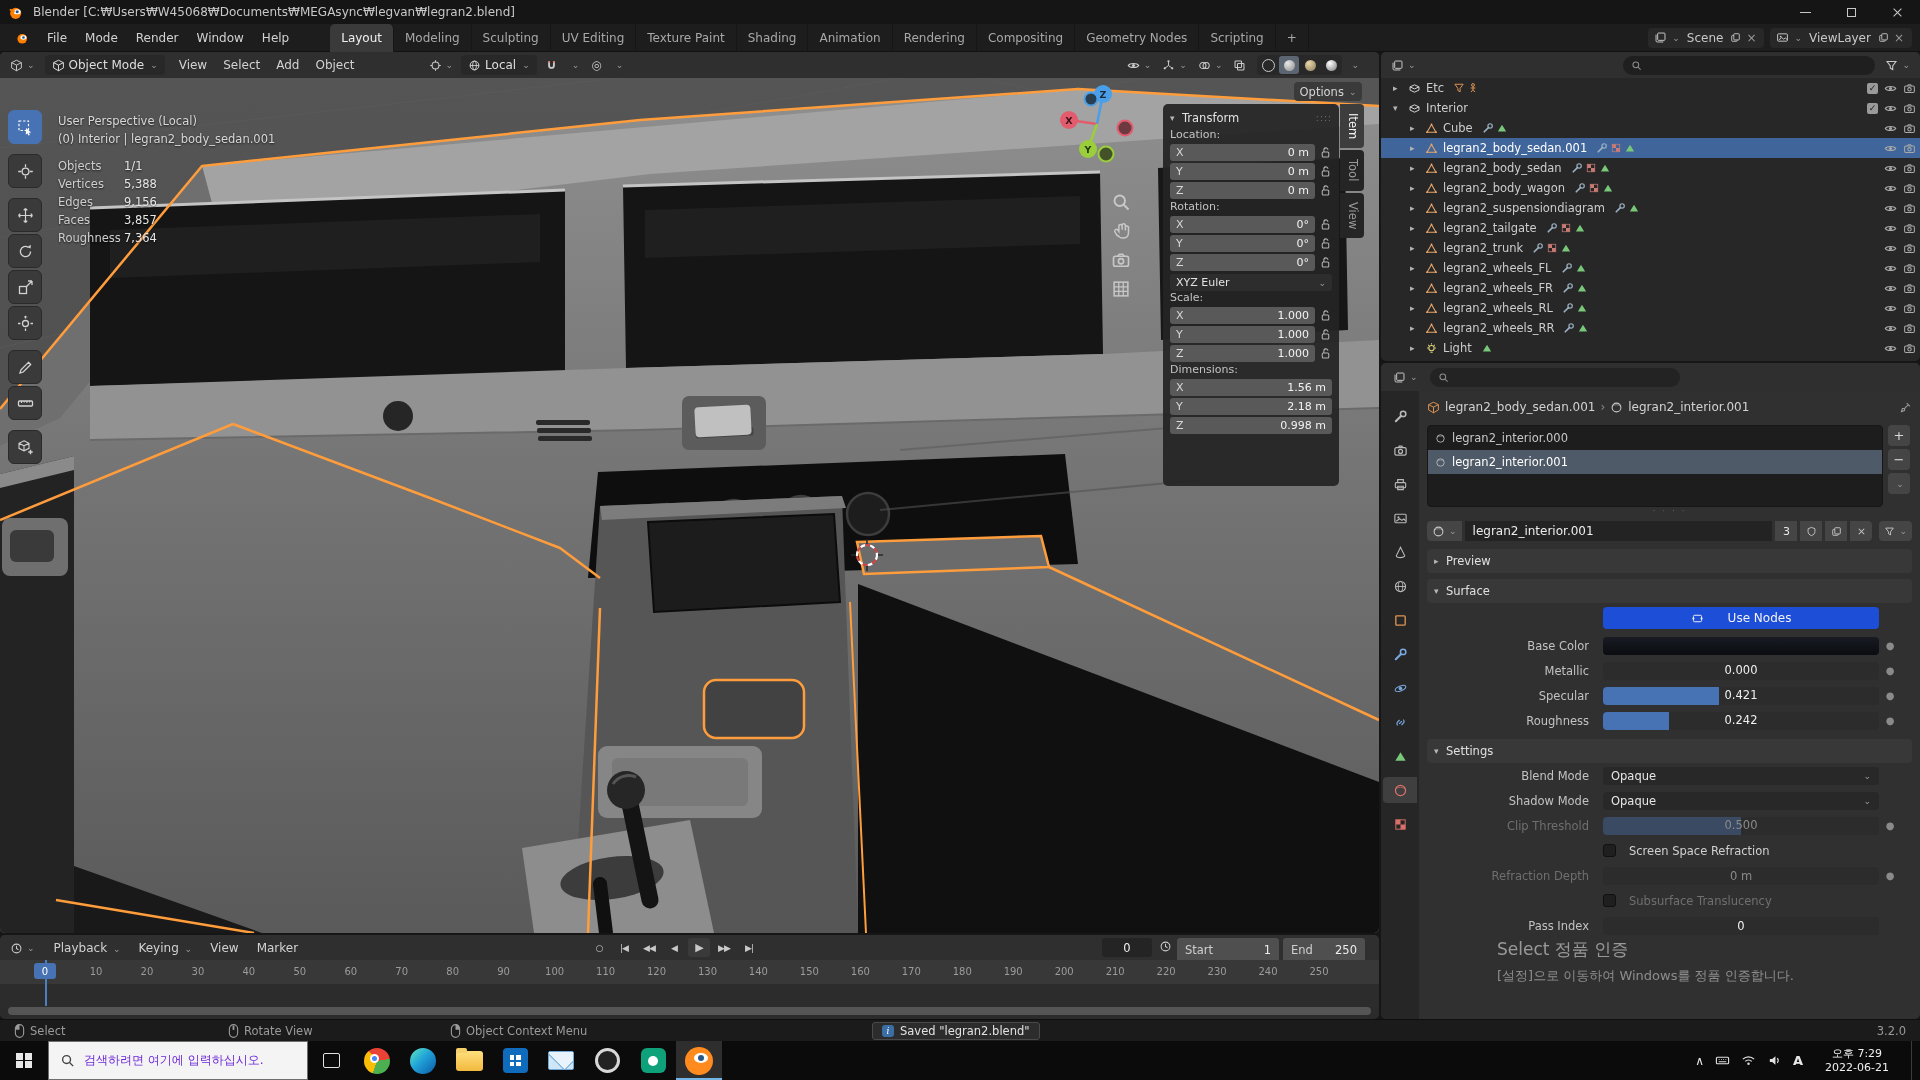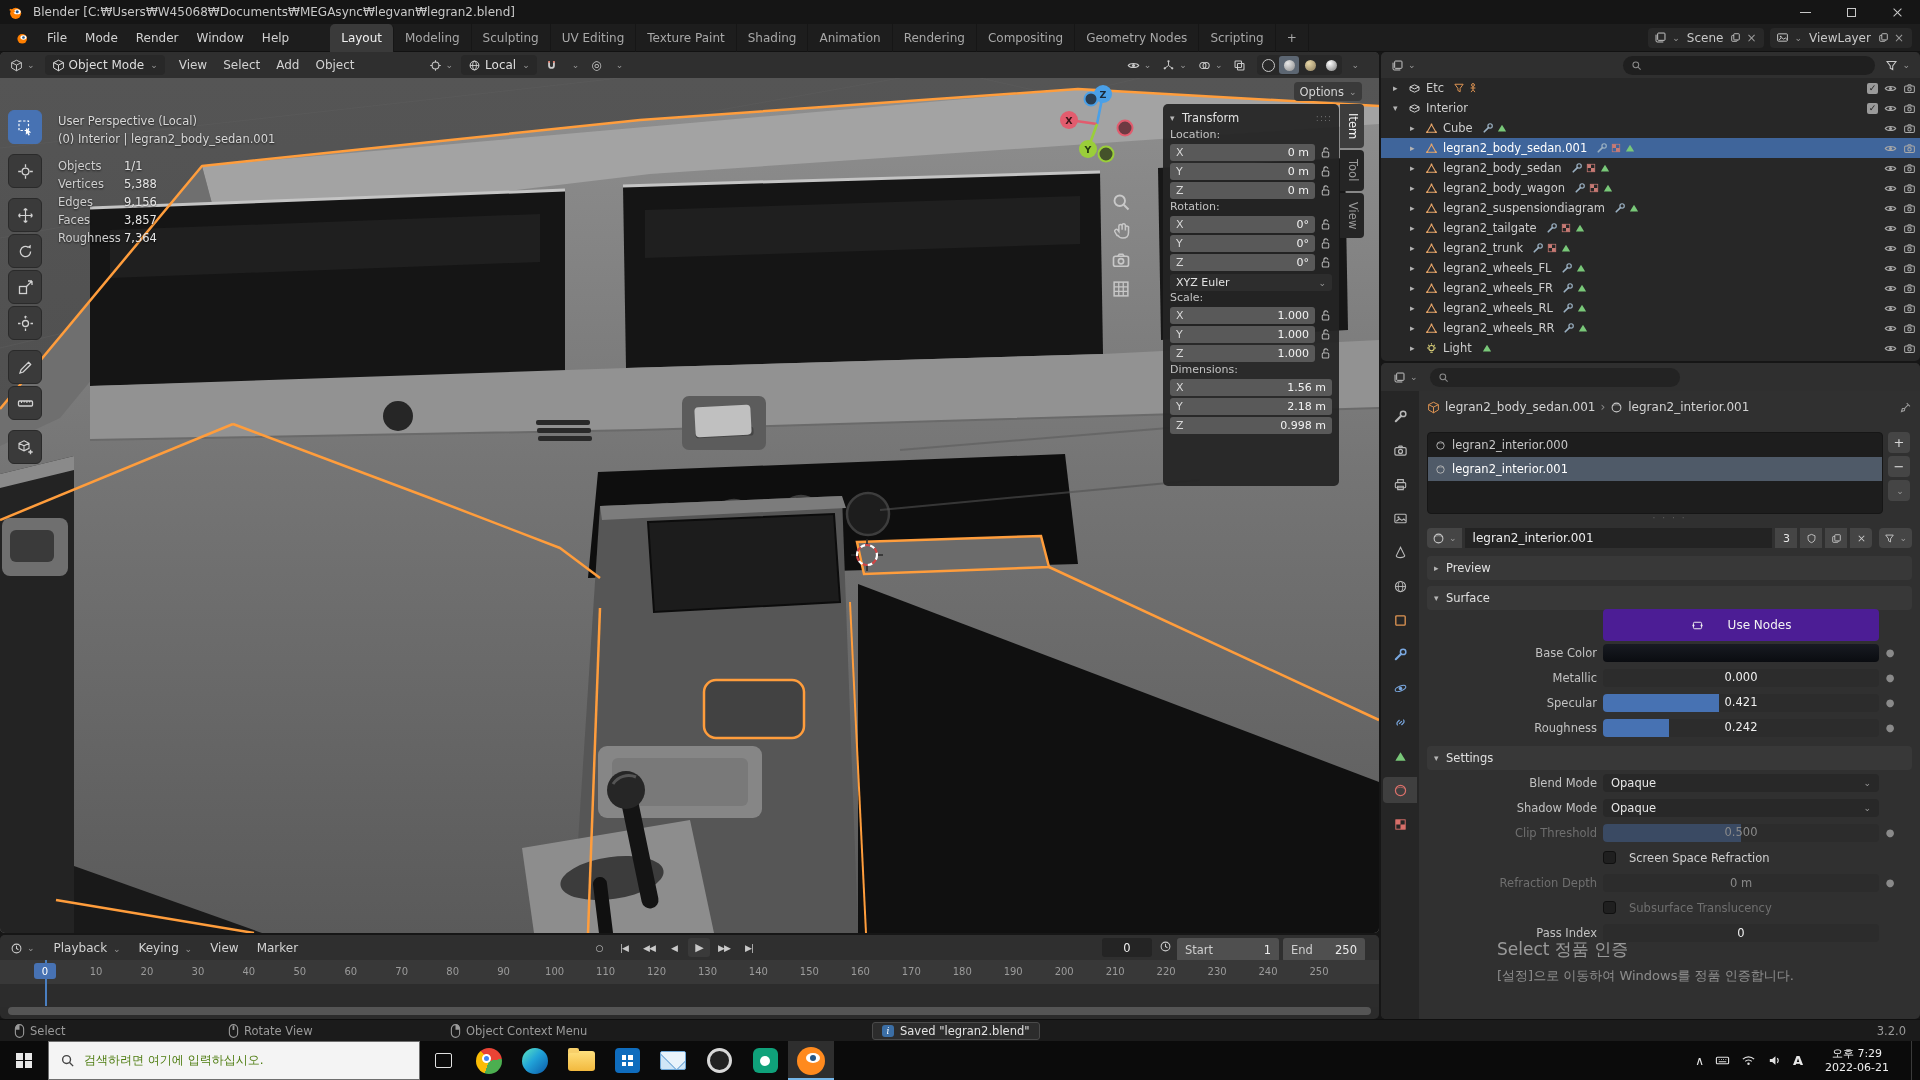--- a/index.html
+++ b/index.html
@@ -111,49 +111,49 @@
   .props-header{height:28px;display:flex;align-items:center;padding:0 8px;gap:8px;background:#2f2f2f}
   .psearch{flex:0 0 250px;height:19px;background:#232323;border-radius:10px;display:flex;align-items:center;gap:5px;padding:0 8px;color:#8a8a8a}
   .props-tabs{position:absolute;left:0;top:28px;bottom:0;width:38px;background:#262626;display:flex;flex-direction:column;align-items:center;padding-top:12px;gap:8px}
   .ptab{width:34px;height:26px;display:flex;align-items:center;justify-content:center;border-radius:4px 0 0 4px}
   .ptab svg{width:15px;height:15px}
   .ptab.active{background:#3f3f3f}
   .props-body{position:absolute;left:38px;top:28px;right:0;bottom:0;padding:4px 8px 0 8px;overflow:hidden}
   .breadcrumb{display:flex;align-items:center;gap:5px;height:24px;color:#d2d2d2}
   .breadcrumb .sep{color:#8a8a8a}
   .bc-pin{margin-left:auto;color:#9a9a9a}
-  .slotwrap{display:flex;gap:5px;margin-top:13px}
+  .slotwrap{display:flex;gap:5px;margin-top:6px}
   .slotlist{flex:1;background:#1d1d1d;border:1px solid #161616;border-radius:4px;overflow:hidden;height:82px}
   .slot-row{display:flex;align-items:center;gap:6px;height:24px;padding:0 7px;color:#c8c8c8;font-size:11.5px}
   .slot-row.sel{background:#4f5a68;color:#fff}
   .slotbtns{width:24px;display:flex;flex-direction:column;gap:3px}
   .sbtn{width:22px;height:21px;background:#454545;border-radius:4px;color:#d8d8d8;display:flex;align-items:center;justify-content:center;font-size:13px}
   .gripdots{text-align:center;color:#5f5f5f;font-size:9px;letter-spacing:2px;height:10px;line-height:8px}
   .matrow{display:flex;align-items:center;gap:3px;height:24px;margin-top:2px}
   .browse{height:20px;background:#454545;border-radius:4px 0 0 4px;display:flex;align-items:center;gap:2px;padding:0 5px;color:#c9c9c9}
   .matname{flex:1;height:20px;background:#232323;display:flex;align-items:center;padding:0 8px;color:#ececec}
   .mbtn{height:20px;min-width:22px;background:#454545;display:flex;align-items:center;justify-content:center;color:#c9c9c9;padding:0 3px}
   .mbtn.users{font-size:11px;color:#e8e8e8}
   .mbtn.last{border-radius:0 4px 4px 0}
   .mfunnel{margin-left:4px;height:20px;background:#454545;border-radius:4px;display:flex;align-items:center;gap:2px;padding:0 5px;color:#c9c9c9}
   .panelhdr{display:flex;align-items:center;height:24px;background:#383838;border-radius:4px;padding:0 7px;margin-top:6px;color:#e0e0e0;font-size:11.5px}
   .prow{display:flex;align-items:center;height:25px}
-  .plabel{width:176px;text-align:right;padding-right:6px;color:#c2c2c2;font-size:11.5px;white-space:nowrap}
+  .plabel{width:176px;text-align:right;padding-right:14px;color:#c2c2c2;font-size:11.5px;white-space:nowrap}
   .pfieldzone{width:276px;display:flex;align-items:center;gap:6px}
   .pdot{width:22px;text-align:center;color:#8a8a8a;font-size:10px}
   .pslider{position:relative;flex:1;height:18px;background:#2c2c2c;border-radius:4px;overflow:hidden}
   .pslider .fill{position:absolute;left:0;top:0;bottom:0;width:0;background:#4772b3}
   .pslider .pv{position:absolute;left:0;right:0;top:1.5px;text-align:center;color:#f0f0f0;font-size:11.5px}
   .pdrop{flex:1;height:18px;background:#282828;border-radius:4px;display:flex;align-items:center;padding:0 8px;color:#e6e6e6;font-size:11.5px}
   .pdrop .dd{margin-left:auto}
   .pnum{flex:1;height:18px;background:#2c2c2c;border-radius:4px;display:flex;align-items:center;justify-content:center;color:#f0f0f0;font-size:11.5px}
   .pswatch{flex:1;height:18px;border-radius:4px;background:linear-gradient(#181b22,#0a0c10)}
   .pcheck{width:13px;height:13px;background:#1f1f1f;border:1px solid #101010;border-radius:3px}
   .pchklabel{color:#d0d0d0;font-size:11.5px;margin-left:7px}
-  .usenodes{flex:1;height:32px;background:#4c1d95;border-radius:4px;display:flex;align-items:center;justify-content:center;gap:24px;color:#f2f2f2}
+  .usenodes{flex:1;height:22px;background:#1d4ed8;border-radius:4px;display:flex;align-items:center;justify-content:center;gap:24px;color:#f2f2f2}
   .dim .plabel,.dim .pchklabel{color:#6f6f6f}
   .dim .pslider .fill{background:#3a4a63}
   .dim .pslider .pv,.dim .pnum{color:#8a8a8a}
 
   
   .timeline{left:0;top:935px;width:1379px;height:84px;background:#2b2b2b}
   .tl-ruler{position:absolute;left:0;top:25px;width:100%;height:24px;background:#383838}
   .tick{position:absolute;transform:translateX(-50%);top:6px;font-size:10px;color:#9b9b9b}
   .tl-tracks{position:absolute;left:0;top:49px;width:100%;height:23px;background:#2c2c2c}
   .tl-scroll{position:absolute;left:8px;right:8px;bottom:4px;height:8px;background:#555;border-radius:4px}
@@ -173,21 +173,21 @@
   .sb-item svg{width:11px;height:16px}
   .sb-chip{position:absolute;left:872px;top:2px;height:18px;background:#2c2c2c;border:1px solid #4a4a4a;border-radius:3px;display:flex;align-items:center;gap:6px;padding:0 9px;color:#e2e2e2}
   .infodot{width:12px;height:12px;border-radius:3px;background:#3b6ea5;color:#fff;font-size:9px;display:flex;align-items:center;justify-content:center;font-style:italic;font-family:"DejaVu Serif",serif}
   .sb-version{position:absolute;right:14px;top:0;height:22px;display:flex;align-items:center}
 
   
   .taskbar{position:absolute;left:0;top:1041px;width:1920px;height:39px;background:#0b0b0b;display:flex;align-items:stretch}
   .tb-start{width:48px;display:flex;align-items:center;justify-content:center}
   .winlogo{display:grid;grid-template-columns:7px 7px;grid-template-rows:7px 7px;gap:1.5px}
   .winlogo i{background:#e8e8e8}
-  .tb-search{width:372px;background:#f4f4f4;border:1px solid #6e6e6e;display:flex;align-items:center;gap:9px;padding:0 11px;color:#4d7c0f}
+  .tb-search{width:260px;background:#f4f4f4;border:1px solid #6e6e6e;display:flex;align-items:center;gap:9px;padding:0 11px;color:#6d28d9}
   .tb-search svg{width:15px;height:15px;color:#444}
   .tb-taskview{width:46px;display:flex;align-items:center;justify-content:center}
   .tv-ico{width:17px;height:15px;border:1.6px solid #e2e2e2;border-radius:2px;position:relative}
   .tb-apps{display:flex}
   .tb-app{width:46px;display:flex;align-items:center;justify-content:center;position:relative;background:transparent;border:none}
   .tb-app.active{background:#2e2e2e;box-shadow:inset 0 -2px 0 #75b6e8}
   .ic{display:block}
   .ic-chrome{width:26px;height:26px;border-radius:50%;background:conic-gradient(from -40deg,#ea4335 0 120deg,#4caf50 0 240deg,#fbbc05 0 360deg);position:relative}
   .ic-chrome i{position:absolute;left:6px;top:6px;width:9px;height:9px;background:#4285f4;border:2.6px solid #fff;border-radius:50%}
   .ic-edge{width:26px;height:26px;border-radius:50%;background:linear-gradient(135deg,#5ee8c0 0%,#21a3d8 45%,#0b59a8 100%)}

